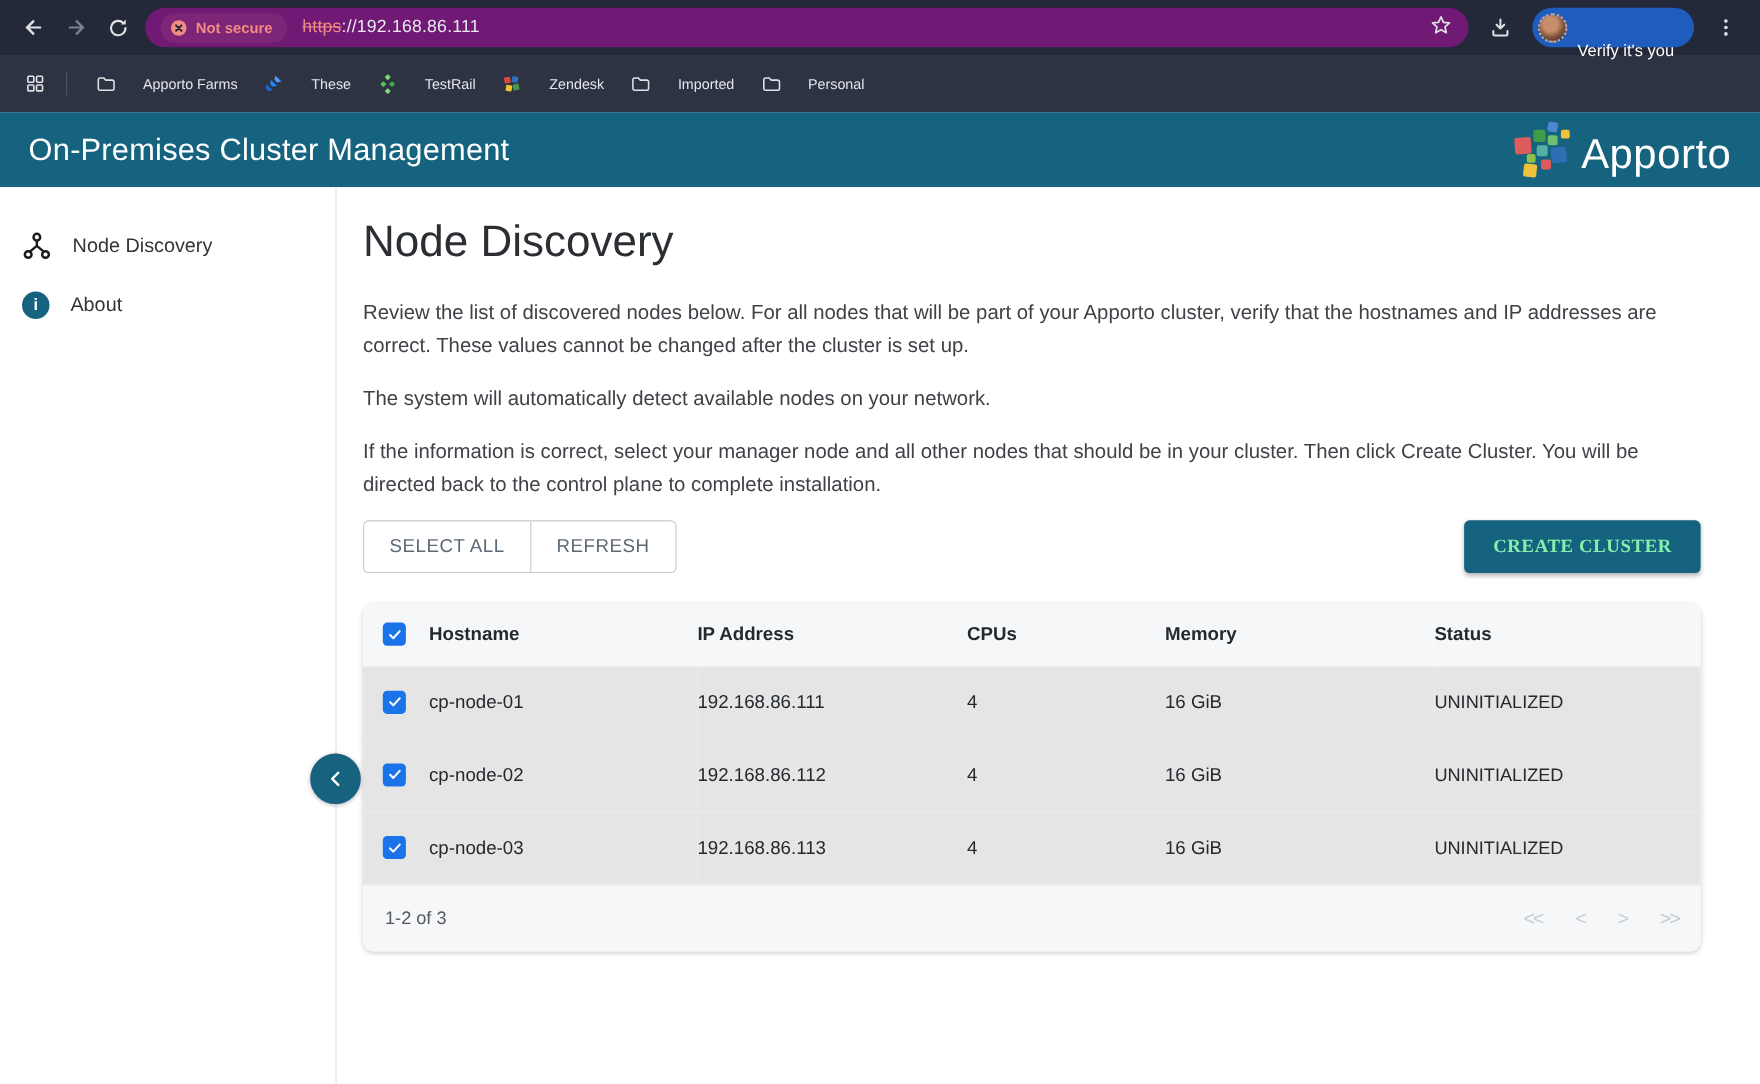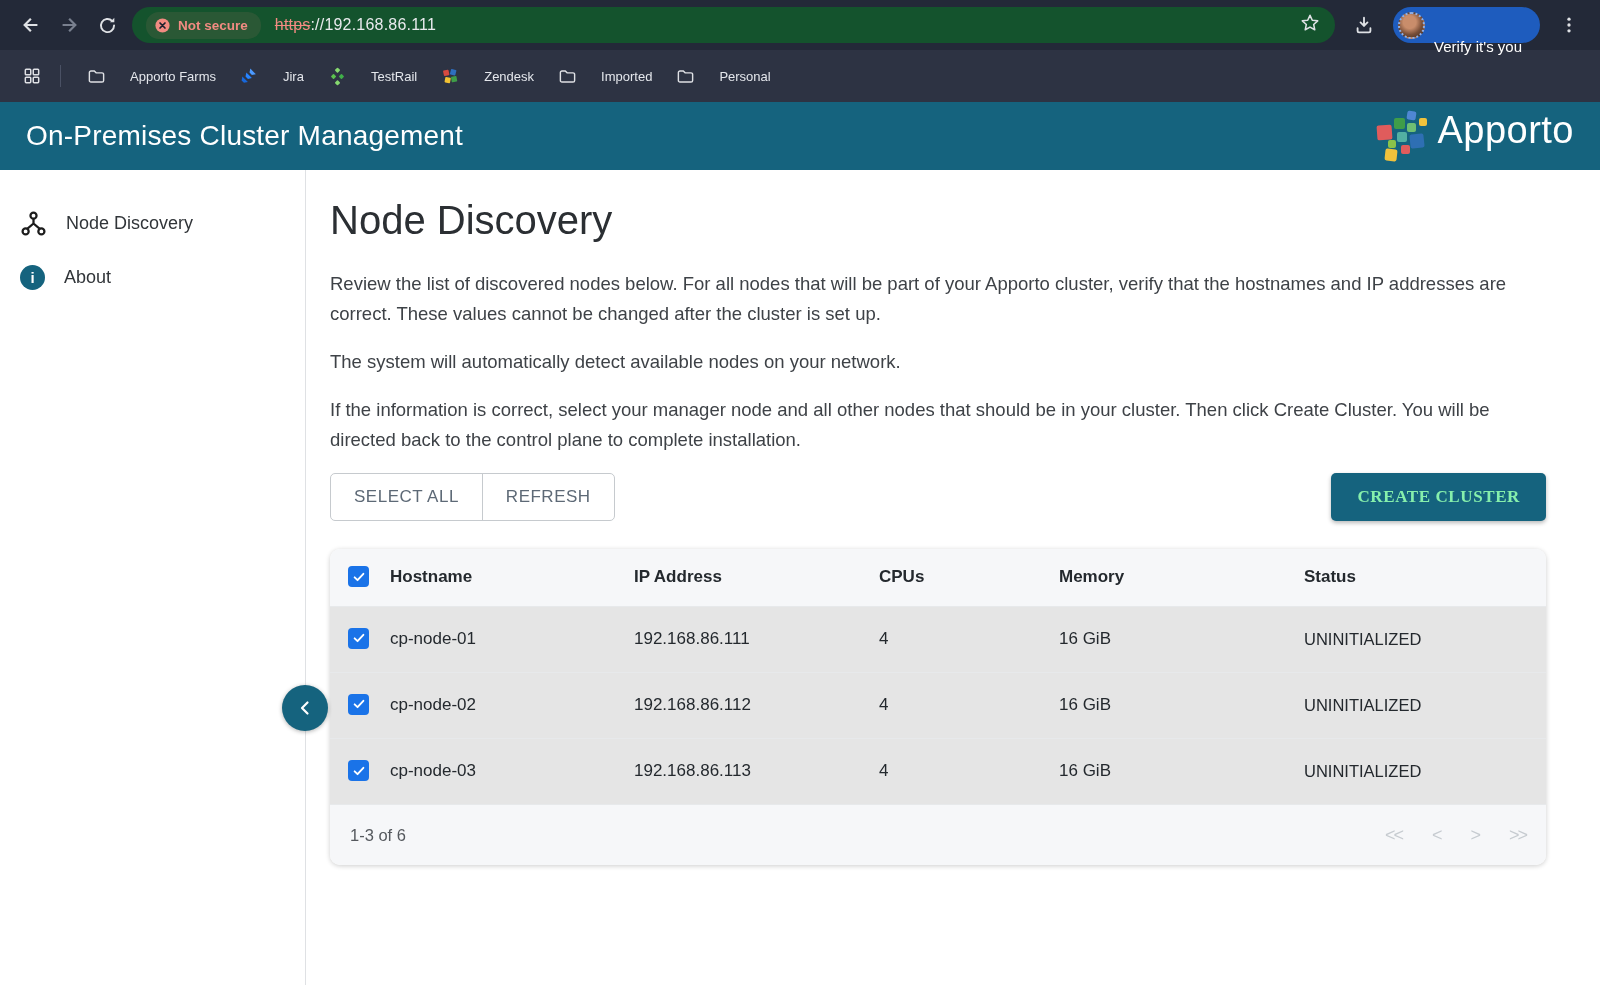--- a/index.html
+++ b/index.html
@@ -2,40 +2,40 @@
 <html><head>
 <meta charset="utf-8">
 <style>
   * { box-sizing: border-box; margin: 0; padding: 0; }
   html,body { width:1600px; height:985px; overflow:hidden; }
   body { font-family:"Liberation Sans", sans-serif; background:#fff; }
 
   
   .topbar { height:50px; background:#232938; display:flex; align-items:center; padding:0 12px; }
   .nav-btn { width:38px; height:38px; display:flex; align-items:center; justify-content:center; border-radius:50%; flex:0 0 auto; cursor:pointer; }
-  .omnibox { flex:1; height:36px; background:#14532d; border-radius:18px; display:flex; align-items:center; padding:0 14px; margin:0 10px 0 6px; }
+  .omnibox { flex:1; height:36px; background:#701a75; border-radius:18px; display:flex; align-items:center; padding:0 14px; margin:0 10px 0 6px; }
   .sec-chip { display:flex; align-items:center; gap:7px; background:rgba(242,139,130,0.10); border-radius:13px; padding:5px 13px 5px 8px; margin-right:14px; cursor:pointer; }
   .sec-chip .lbl { color:#f28b82; font-size:13.5px; font-weight:700; }
   .url { font-size:16px; color:#e8eaed; letter-spacing:0.2px; }
   .url .scheme { color:#f28b82; text-decoration:line-through; }
   .omni-star { margin-left:auto; }
   .verify-chip { height:36px; background:#1e5cbe; border-radius:18px; display:flex; align-items:center; gap:9px; padding:0 18px 0 5px; margin:0 10px; cursor:pointer; flex:0 0 auto; }
   .verify-chip .vlabel { color:#fff; font-size:15px;margin-top:43px; }
   .avatar { width:27px; height:27px; border-radius:50%; border:2px dotted #8fb0e8;
             background: radial-gradient(circle at 42% 35%, #c98d6b 0 32%, #7a4f38 62%, #3c2a20 100%); }
 
   .bookmarks { height:52px; background:#2d3343; display:flex; align-items:center; padding:0 16px; }
   .bm-divider { width:1px; height:22px; background:#4a5164; margin:0 14px 0 12px; }
   .bm-item { display:flex; align-items:center; gap:24px; padding:0 12px; height:30px; border-radius:6px; cursor:pointer; }
   .bm-item .bm-label { color:#e4e7ec; font-size:13px; white-space:nowrap; }
 
   
   .app-header { height:68px; background:#15637e; display:flex; align-items:center; padding:0 26px; }
   .app-title { color:#fff; font-size:28px; font-weight:500; letter-spacing:0.2px; }
-  .brand { margin-left:auto; display:flex; align-items:flex-start; gap:8px; }
+  .brand { margin-left:auto; display:flex; align-items:flex-end; gap:8px; }
   .brand-squares { position:relative; width:52px; height:54px; }
   .brand-squares i { position:absolute; border-radius:2px; }
   .bs1 { width:15px;height:15px;left:0;top:16px;background:#e05c5c; transform:rotate(-4deg); }
   .bs2 { width:11px;height:11px;left:17px;top:9px;background:#3f9d49; }
   .bs3 { width:9px;height:9px;left:30px;top:2px;background:#4f87d3; transform:rotate(8deg); }
   .bs4 { width:8px;height:8px;left:42px;top:9px;background:#f0c23c; }
   .bs5 { width:9px;height:9px;left:30px;top:14px;background:#6fbf73; }
   .bs6 { width:14px;height:14px;left:33px;top:25px;background:#2e6fb3; transform:rotate(-6deg); }
   .bs7 { width:10px;height:10px;left:20px;top:23px;background:#53b0a2; }
   .bs8 { width:9px;height:9px;left:24px;top:36px;background:#e05c5c; }
@@ -157,21 +157,21 @@
       </svg>
     <span class="bm-label">Apporto Farms</span>
   </div>
 
   <div class="bm-item">
     <svg width="19" height="19" viewBox="0 0 24 24">
       <path d="M13 2l7 7-5 1-3-3z" fill="#4c9aff"></path>
       <path d="M8 7l7 7-5 1-3-3z" fill="#2684ff"></path>
       <path d="M3 12l7 7-5 1-3-3z" fill="#1868db"></path>
     </svg>
-    <span class="bm-label">Jira</span>
+    <span class="bm-label">These</span>
   </div>
 
   <div class="bm-item">
     <svg width="19" height="19" viewBox="0 0 24 24">
       <rect x="9.5" y="1.5" width="5" height="5" rx="1" transform="rotate(45 12 4)" fill="#86d96f"></rect>
       <rect x="4.5" y="9.5" width="5" height="5" rx="1" transform="rotate(45 7 12)" fill="#5bc24e"></rect>
       <rect x="14.5" y="9.5" width="5" height="5" rx="1" transform="rotate(45 17 12)" fill="#3fae49"></rect>
       <rect x="9.5" y="17.5" width="5" height="5" rx="1" transform="rotate(45 12 20)" fill="#86d96f"></rect>
     </svg>
     <span class="bm-label">TestRail</span>
@@ -325,21 +325,21 @@
             </td>
             <td>cp-node-03</td>
             <td>192.168.86.113</td>
             <td>4</td>
             <td>16 GiB</td>
             <td class="status-cell">UNINITIALIZED</td>
           </tr>
         </tbody>
       </table>
       <div class="card-footer">
-        <span>1-3 of 6</span>
+        <span>1-2 of 3</span>
         <div class="pager">
           <span>&lt;&lt;</span>
           <span>&lt;</span>
           <span>&gt;</span>
           <span>&gt;&gt;</span>
         </div>
       </div>
     </div>
   </div>
 </div>

